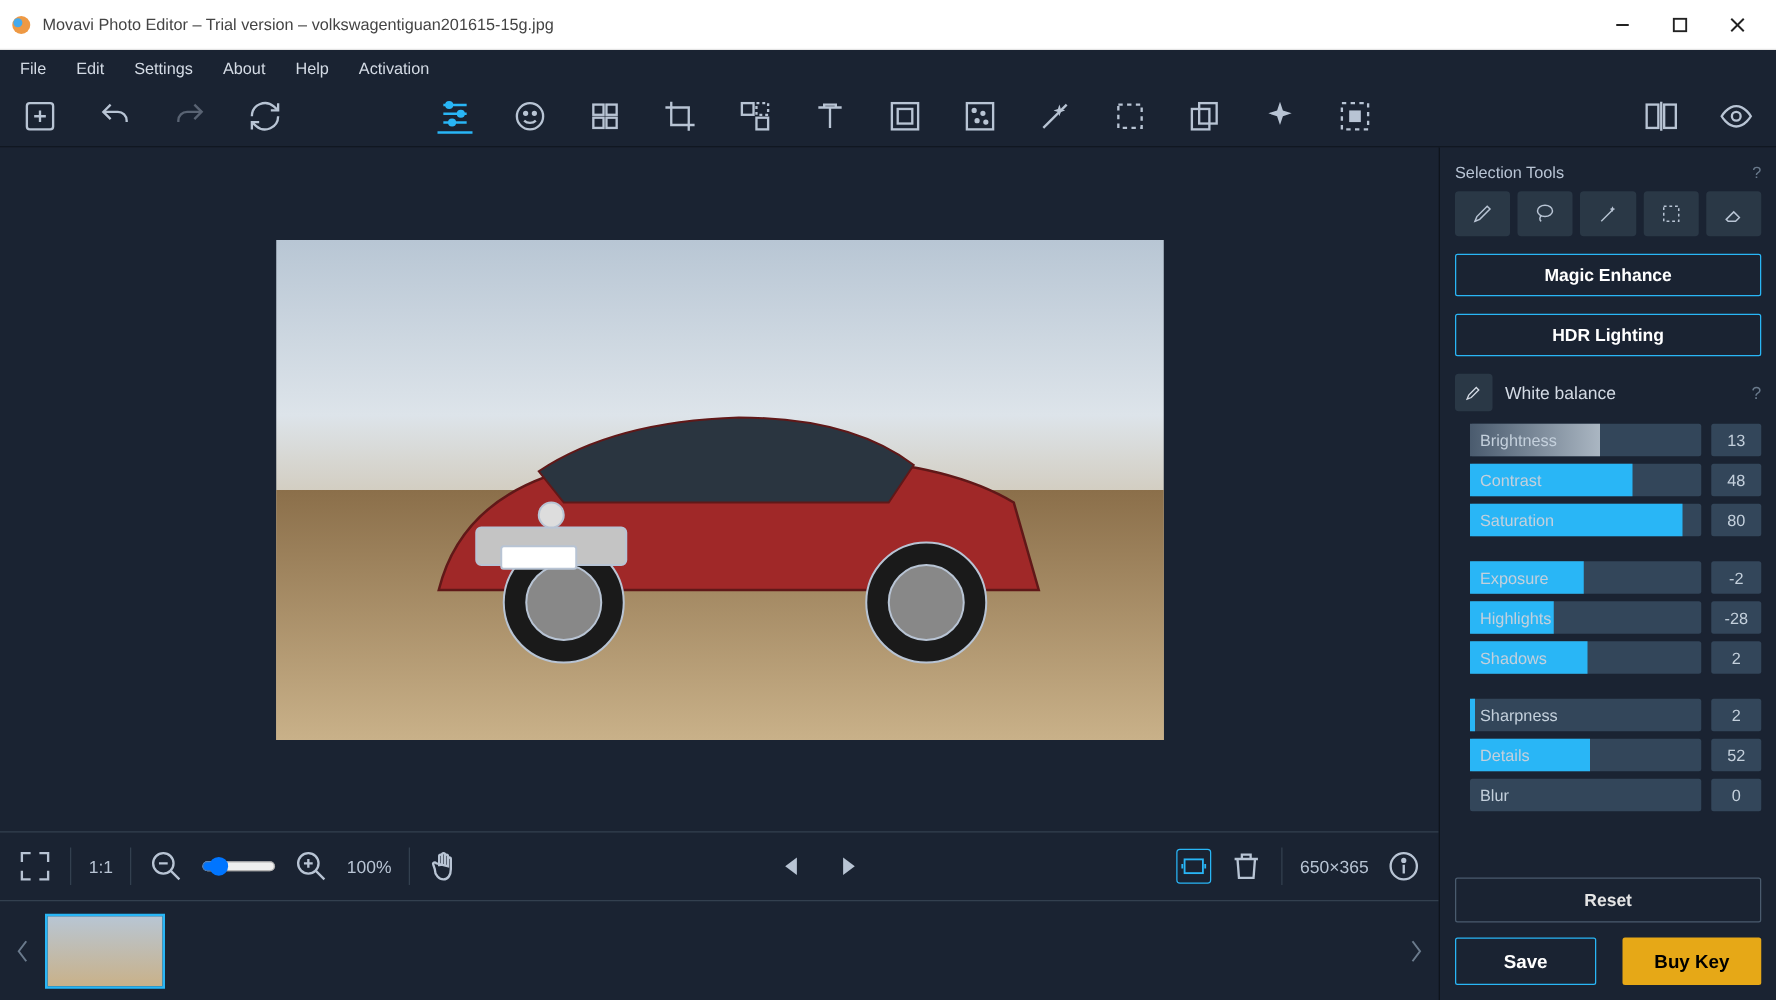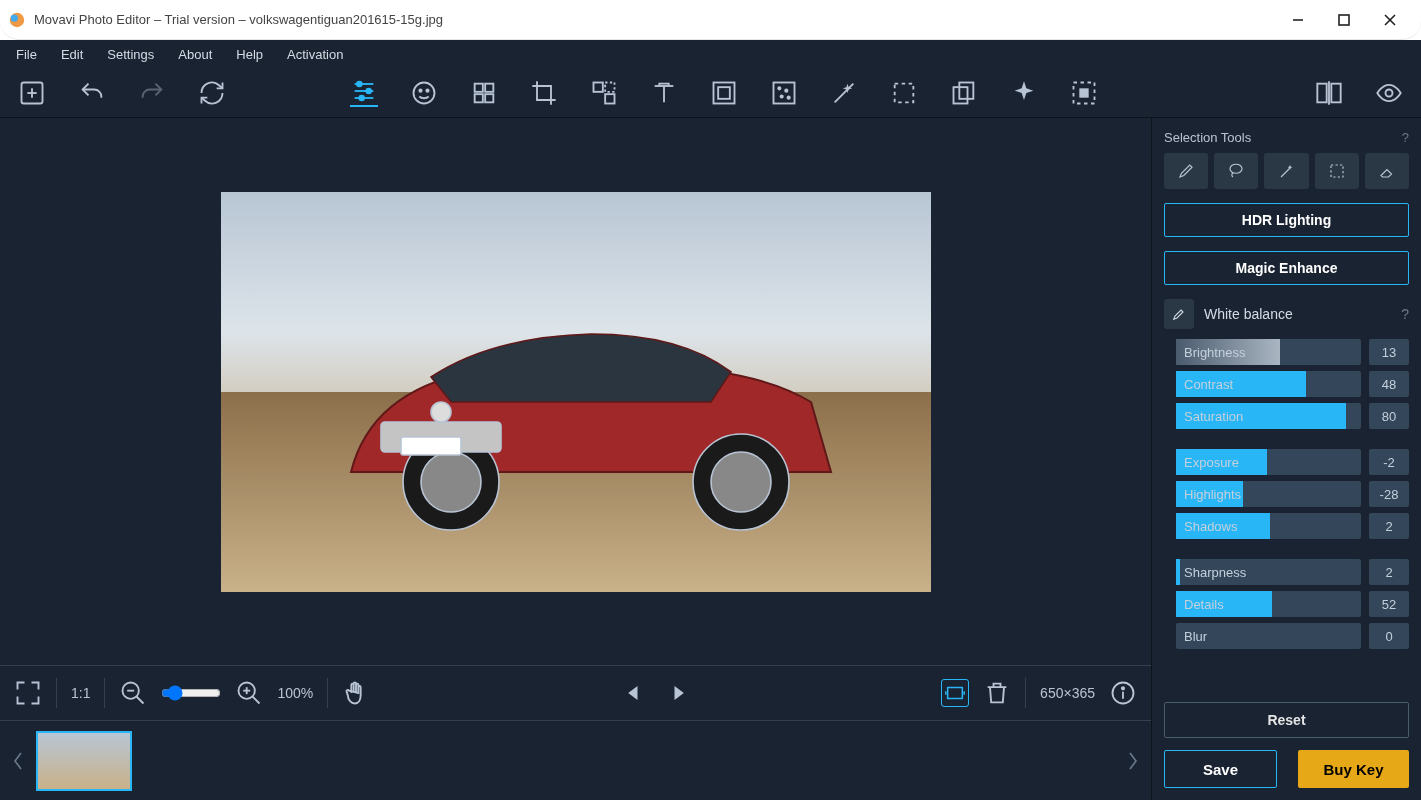--- a/index.html
+++ b/index.html
@@ -1,17 +1,17 @@
 <!DOCTYPE html>
 <html><head>
 <meta charset="utf-8">
 <style>
 * { margin:0; padding:0; box-sizing:border-box; font-family:"Segoe UI",Arial,sans-serif; }
 body { width:1421px; height:800px; background:#fff; overflow:hidden; }
-.titlebar { height:40px; background:#fff; display:flex; align-items:center; padding:0 8px; border-bottom:1px solid #e5e5e5;border-radius:19px; }
+.titlebar { height:40px; background:#fff; display:flex; align-items:center; padding:0 8px; border-bottom:1px solid #e5e5e5; }
 .titlebar .logo { width:18px; height:18px; margin-right:8px; }
 .titlebar .title { font-size:13px; color:#444; flex:1; }
 .winbtns { display:flex; }
 .winbtn { width:46px; height:32px; display:flex; align-items:center; justify-content:center; color:#222; }
 .winbtn svg{width:12px;height:12px;}
 .app { background:#1a2332; color:#b8c4d4; height:760px; display:flex; flex-direction:column; }
 .menubar { height:28px; display:flex; align-items:center; padding:0 6px; gap:4px; font-size:13px; color:#d4dbe5; }
 .menubar .mitem { padding:3px 10px; cursor:default; }
 .toolbar { height:50px; background:#1a2332; display:flex; align-items:center; padding:0 18px; gap:32px; border-bottom:1px solid #0e141c;}
 .tool { width:28px; height:28px; display:flex; align-items:center; justify-content:center; color:#b8c4d4; }
@@ -357,22 +357,22 @@
               <svg width="18" height="18" viewBox="0 0 24 24">
                 <rect x="4" y="4" width="16" height="16" stroke-dasharray="3"></rect>
               </svg>
             </div>
           <div class="selbtn">
               <svg width="18" height="18" viewBox="0 0 24 24">
                 <path d="M4 18l8-8 6 6-4 4H6z"></path>
               </svg>
             </div>
         </div>
+        <div class="bigbtn">Magic Enhance</div>
         <div class="bigbtn">HDR Lighting</div>
-        <div class="bigbtn">Magic Enhance</div>
         <div class="wbrow">
           <div class="wbicon">
               <svg width="16" height="16" viewBox="0 0 24 24">
                 <path d="M4 20l5-2 9-9-3-3-9 9z"></path>
               </svg>
             </div>
           <span>White balance</span>
           <span class="help">?</span>
         </div>
         <div id="sliders1">

